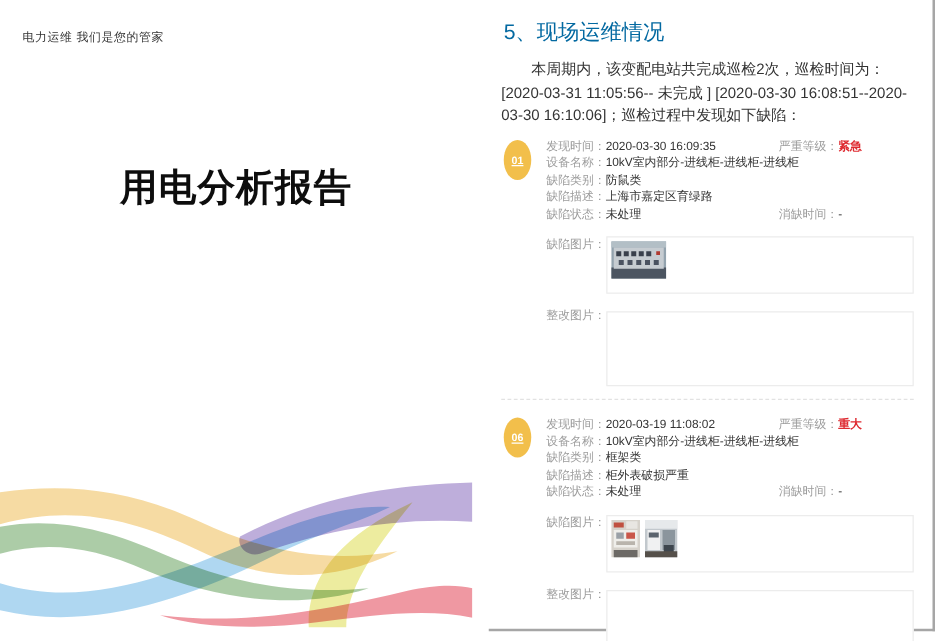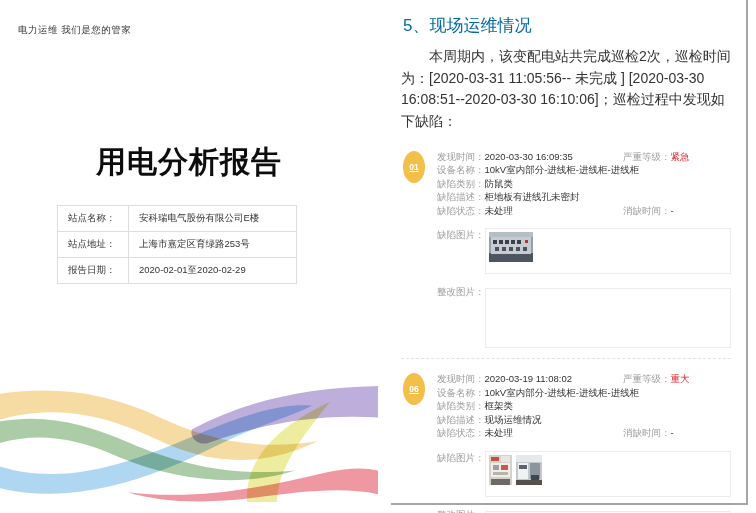--- a/index.html
+++ b/index.html
@@ -5,77 +5,61 @@
   html,body{margin:0;padding:0;background:#ffffff;}
   body{
     width:756px;height:513px;position:relative;overflow:hidden;
     font-family:"Liberation Sans","DejaVu Sans",sans-serif;
     color:var(--text-color,#333);
   }
 
   
   .page-left{position:absolute;left:0;top:0;width:378px;height:509px;background:#fff;overflow:hidden;}
   .slogan{position:absolute;left:18px;top:24px;font-size:9.5px;color:#333;letter-spacing:.5px;}
-  .cover-title{position:absolute;left:0;right:0;top:142px;text-align:center;
+  .cover-title{position:absolute;left:0;right:0;top:130px;text-align:center;
     font-size:30px;font-weight:700;color:#0d0d0d;letter-spacing:1px;}
   .info-table{position:absolute;left:57px;top:205px;width:240px;border-collapse:collapse;}
   .info-table td{border:1px solid #ddd;font-size:9.5px;color:#333;height:25px;padding:0 4px 0 10px;}
   .info-table td.cell-label{width:56px;white-space:nowrap;}
   .wave{position:absolute;left:0;bottom:7px;width:378px;height:118px;}
   .wave path{mix-blend-mode:multiply;opacity:.92;}
 
   
   .page-right{position:absolute;left:391px;top:0;width:357px;height:505px;
     box-sizing:border-box;background:#fff;
     border-right:2px solid var(--page-border-color,#a6a6a6);
     border-bottom:2px solid var(--page-border-color,#a6a6a6);
     padding:10px 15px 0 10px;}
   .section-title{font-size:17px;font-weight:400;color:#0369a1;margin:4px 0 9px 2px;}
-  .summary{font-size:14px;line-height:1.55;color:#333;text-indent:2em;margin:0 0 15px 0;}
+  .summary{font-size:12px;line-height:1.55;color:#333;text-indent:2em;margin:0 0 7px 0;}
 
   .defect{position:relative;padding:2px 0 10px 36px;border-bottom:1px dashed #e2e2e2;margin-bottom:11px;}
   .defect:last-child{margin-bottom:0;}
   .badge{position:absolute;left:2px;top:3px;width:22px;height:32px;border-radius:50%;
     background:var(--badge-color,#f2bf4b);color:#fff;font-size:8.5px;font-weight:700;
     display:flex;align-items:center;justify-content:center;text-decoration:underline;}
   .row{display:flex;font-size:9.5px;line-height:13.5px;align-items:flex-start;}
   .pair{display:flex;}
   .pair.first{width:186px;}
   .lbl{color:var(--label-color,#9c9c9c);white-space:nowrap;}
   .val{color:#333;}
   .val.b{font-weight:400;}
-  .val.sev{color:var(--severity-color,#de2a30);font-weight:400;}
+  .val.sev{color:var(--severity-color,#de2a30);font-weight:700;}
   .photo-row{margin-top:11px;}
   .photo-box{flex:1;border:1px solid #ececec;min-height:38px;padding:3px;display:flex;gap:4px;align-items:flex-start;background:#fff;}
   .photo-box.empty{min-height:52px;margin-top:3px;}
   .thumb{display:block;}
 </style>
 </head>
 <body>
 
 <div class="page-left">
   <div class="slogan">电力运维 我们是您的管家</div>
   <div class="cover-title">用电分析报告</div>
 
-  <table class="info-table">
-    <tbody>
-      <tr>
-        <td class="cell-label">站点名称：</td>
-        <td>安科瑞电气股份有限公司E楼</td>
-      </tr>
-      <tr>
-        <td class="cell-label">站点地址：</td>
-        <td>上海市嘉定区育绿路253号</td>
-      </tr>
-      <tr>
-        <td class="cell-label">报告日期：</td>
-        <td>2020-02-01至2020-02-29</td>
-      </tr>
-    </tbody>
-  </table>
 
   <svg class="wave" viewBox="0 0 378 120" preserveAspectRatio="none" xmlns="http://www.w3.org/2000/svg">
     <path d="M0,10 C55,2 105,8 160,34 C210,58 262,68 318,58 C262,86 208,82 156,56 C106,32 58,20 0,36 Z" fill="#f6d89b"></path>
     <path d="M0,38 C45,30 85,40 130,60 C180,82 230,94 295,88 C240,106 175,98 118,74 C72,53 36,50 0,60 Z" fill="#a5c8a0"></path>
     <path d="M0,84 C70,106 140,76 205,48 C252,28 285,20 312,22 C288,34 258,42 218,62 C152,96 74,124 0,106 Z" fill="#a8d4f0"></path>
     <path d="M192,46 C245,18 300,4 378,2 L378,34 C312,30 258,42 208,60 C198,63 189,54 192,46 Z" fill="#b9a7d8"></path>
     <path d="M247,120 C245,84 267,48 330,18 C300,56 277,88 277,120 Z" fill="#eceb97"></path>
     <path d="M128,110 C200,119 268,104 326,90 C348,85 366,85 378,88 L378,112 C340,104 298,110 252,116 C205,122 158,120 128,110 Z" fill="#ee8f9a"></path>
   </svg>
 </div>
@@ -99,21 +83,21 @@
     <div class="row">
       <span class="lbl">设备名称：</span>
       <span class="val b">10kV室内部分-进线柜-进线柜-进线柜</span>
     </div>
     <div class="row">
       <span class="lbl">缺陷类别：</span>
       <span class="val b">防鼠类</span>
     </div>
     <div class="row">
       <span class="lbl">缺陷描述：</span>
-      <span class="val b">柜地板有进线孔未密封</span>
+      <span class="val b">上海市嘉定区育绿路</span>
     </div>
     <div class="row">
       <span class="pair first">
         <span class="lbl">缺陷状态：</span>
         <span class="val b">未处理</span>
       </span>
       <span class="pair">
         <span class="lbl">消缺时间：</span>
         <span class="val">-</span>
       </span>
@@ -161,21 +145,21 @@
     <div class="row">
       <span class="lbl">设备名称：</span>
       <span class="val b">10kV室内部分-进线柜-进线柜-进线柜</span>
     </div>
     <div class="row">
       <span class="lbl">缺陷类别：</span>
       <span class="val b">框架类</span>
     </div>
     <div class="row">
       <span class="lbl">缺陷描述：</span>
-      <span class="val b">现场运维情况</span>
+      <span class="val b">柜外表破损严重</span>
     </div>
     <div class="row">
       <span class="pair first">
         <span class="lbl">缺陷状态：</span>
         <span class="val b">未处理</span>
       </span>
       <span class="pair">
         <span class="lbl">消缺时间：</span>
         <span class="val">-</span>
       </span>

